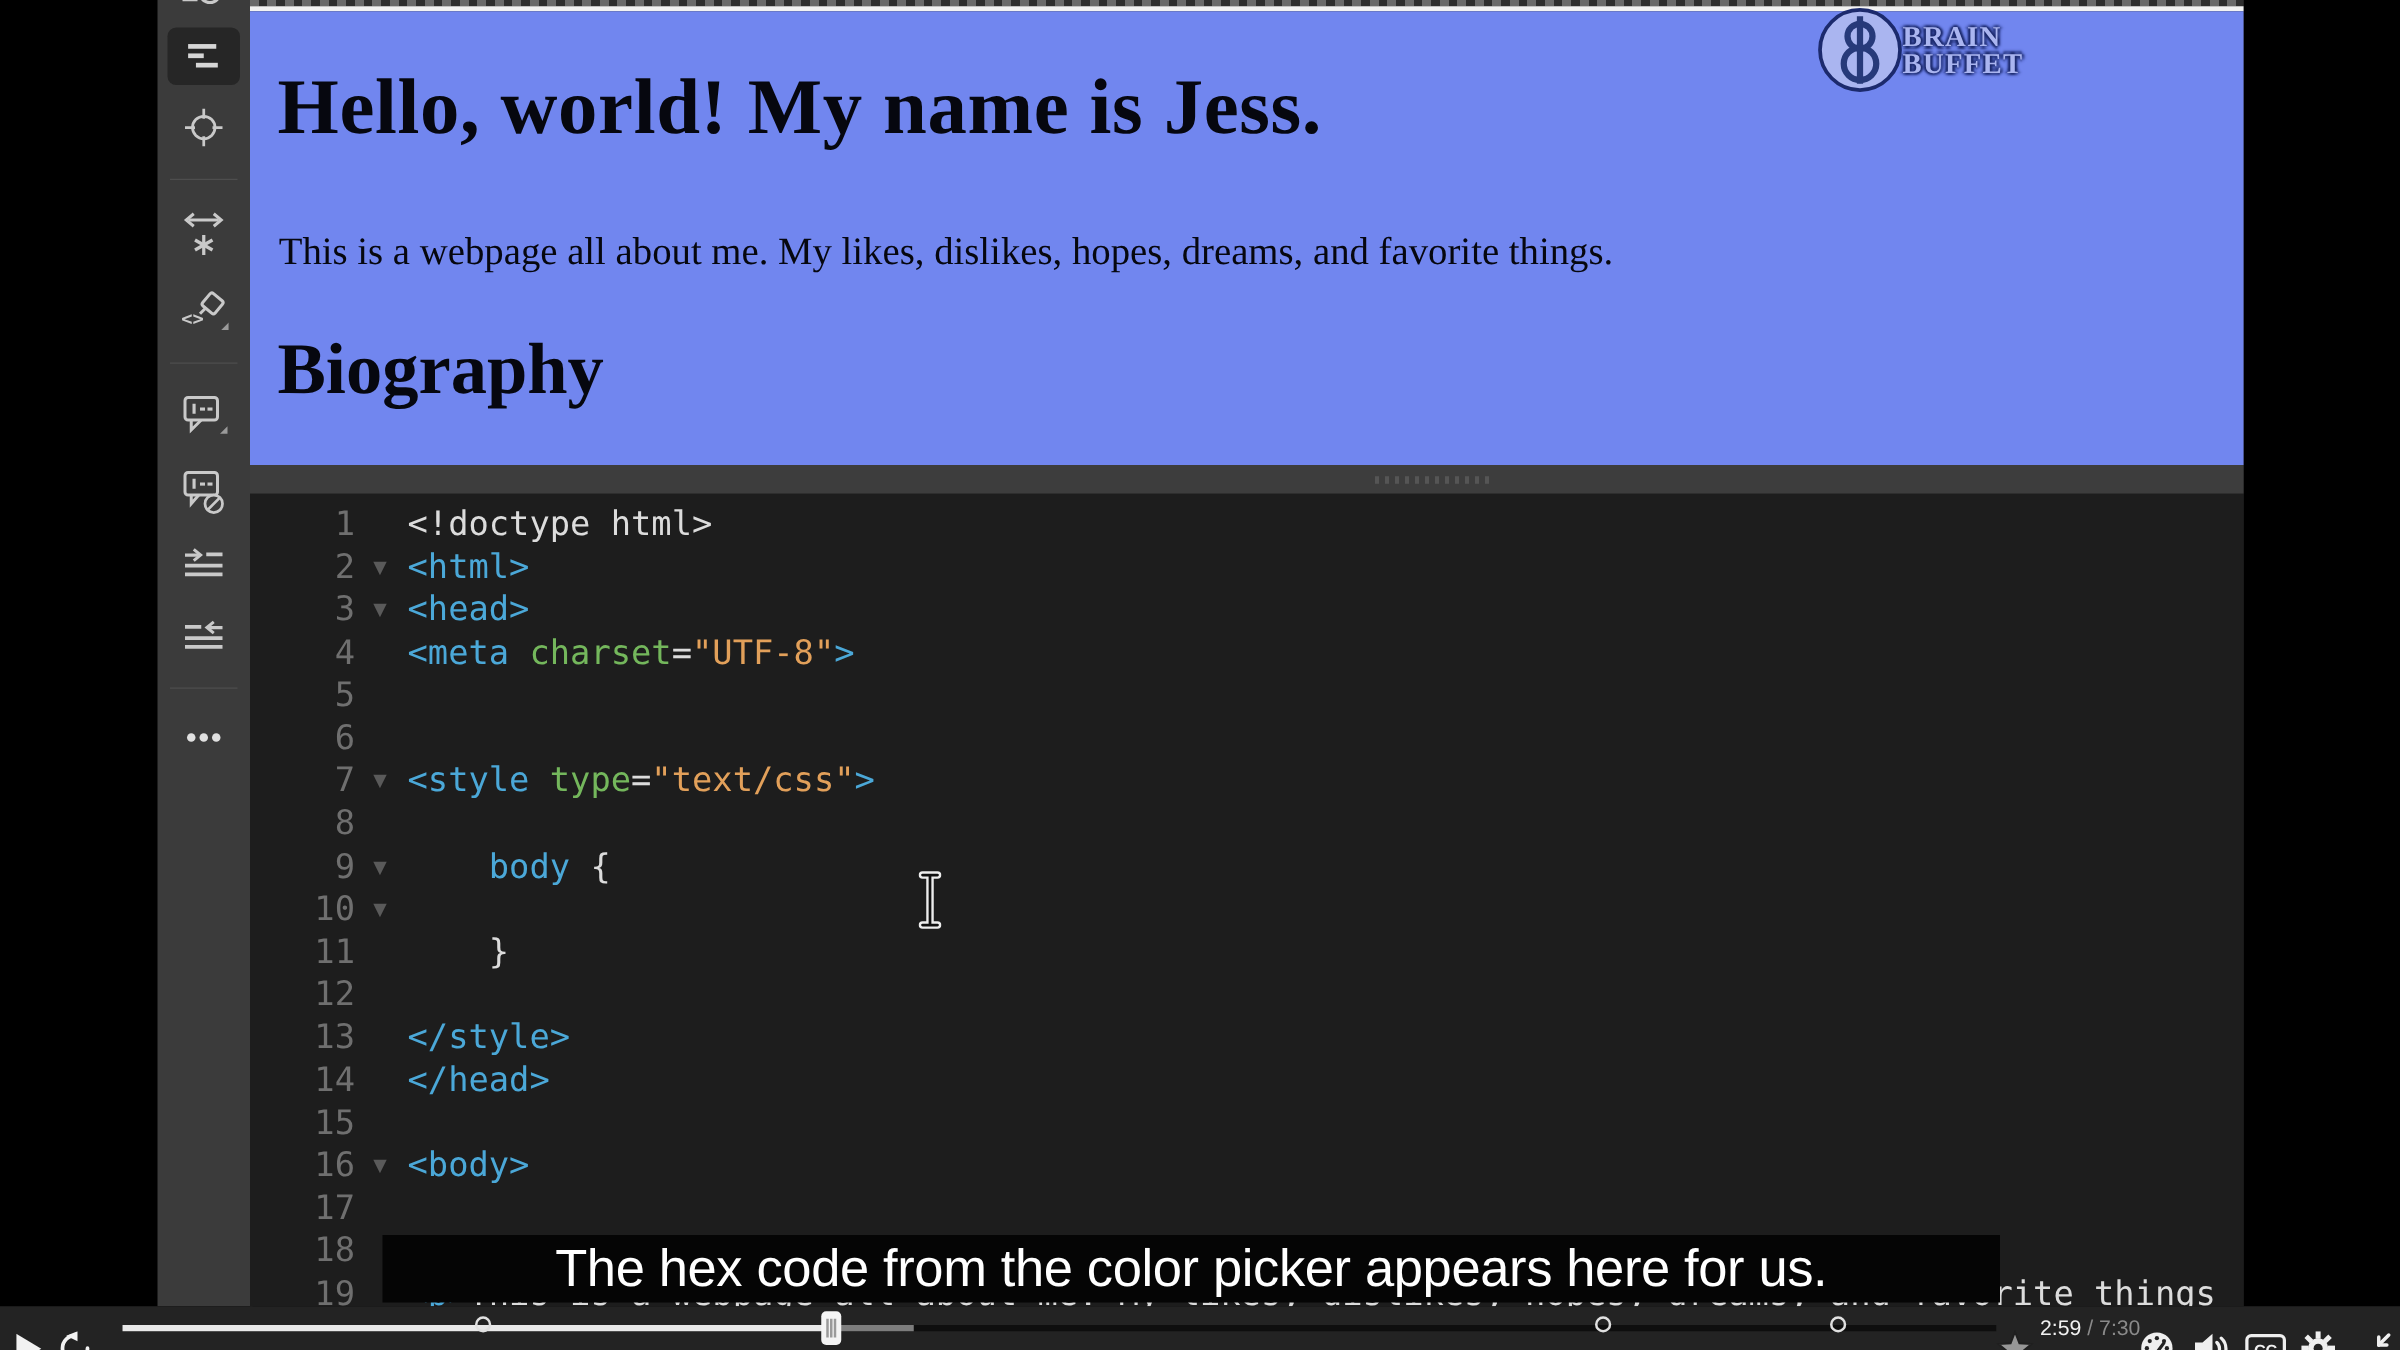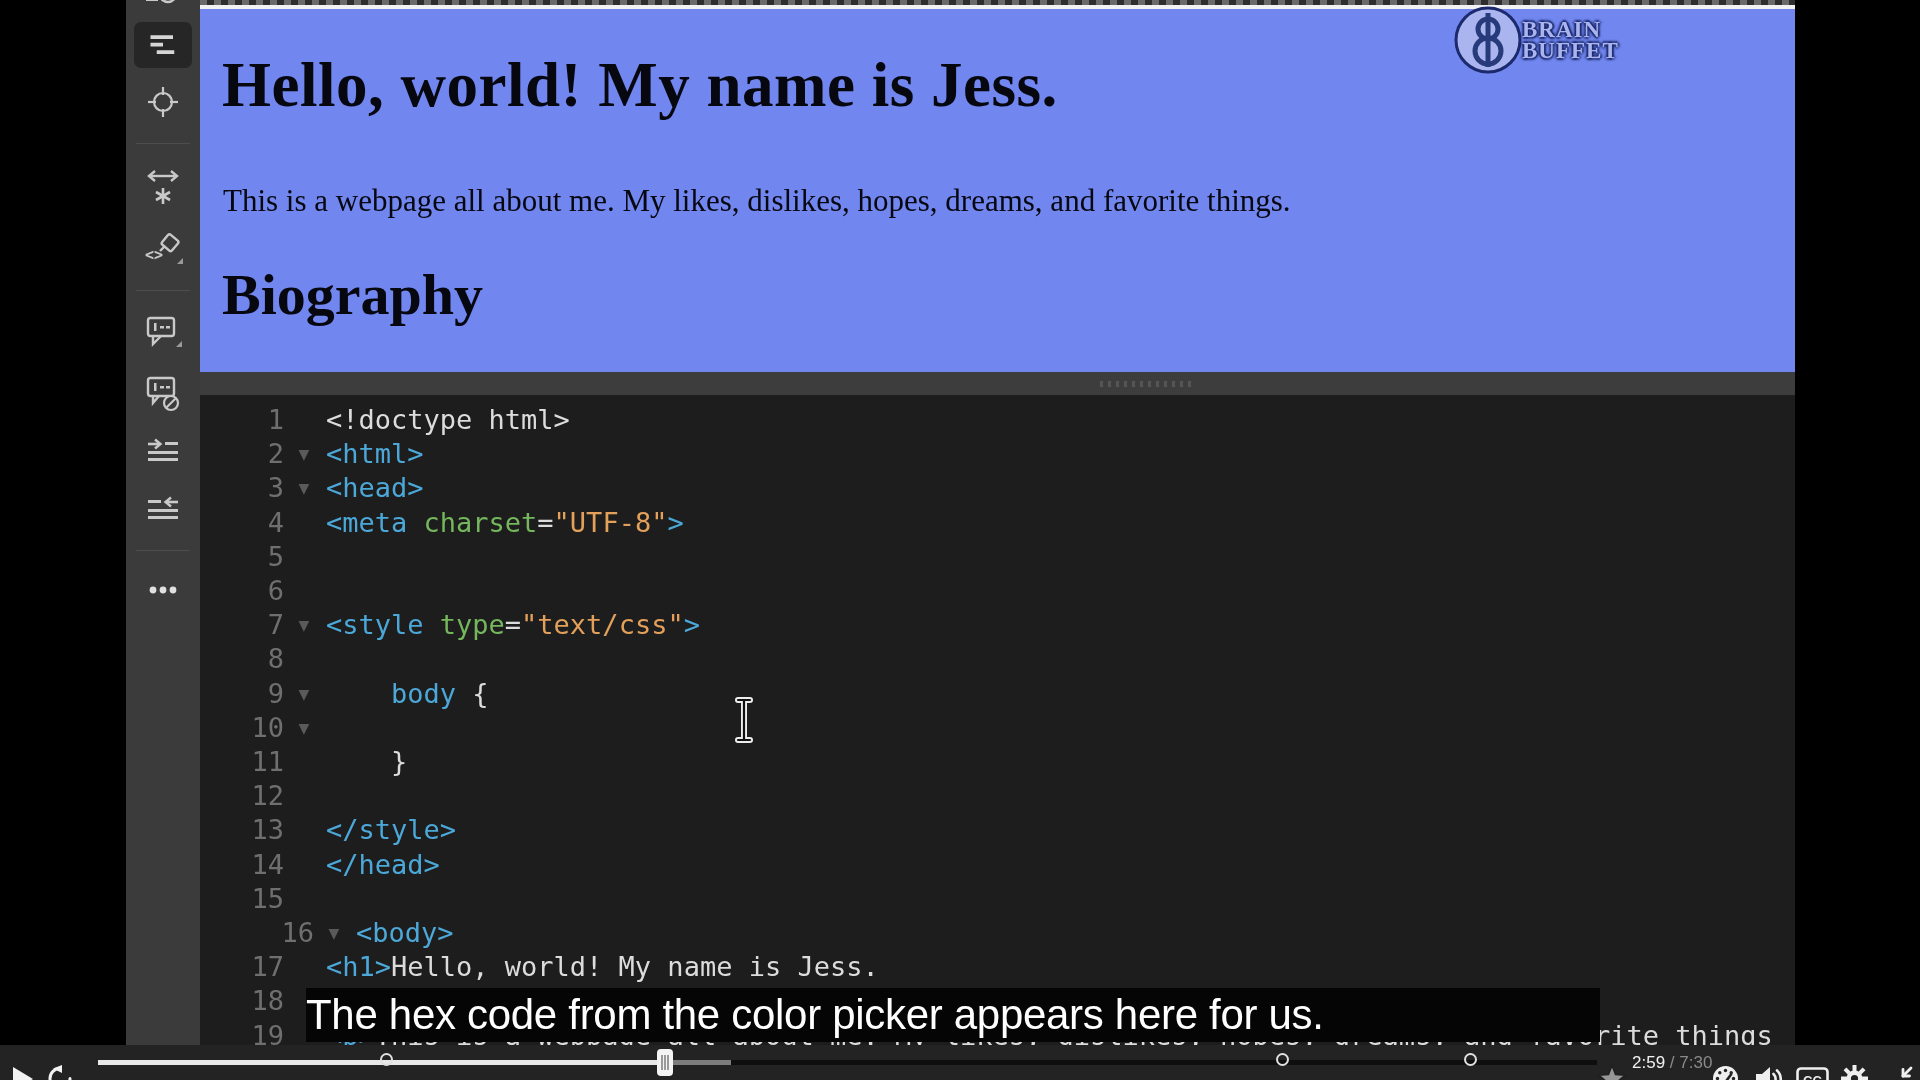--- a/index.html
+++ b/index.html
@@ -44,21 +44,21 @@
   .fold{position:absolute;left:90px;width:28px;text-align:center;color:#5a5a5a;font-size:14px;
         font-family:"DejaVu Sans",sans-serif;}
   .ctext{position:absolute;left:126px;}
   .c-plain{color:#dcdcdc;} .c-tag{color:#4ba8d8;} .c-attr{color:#74b75c;}
   .c-string{color:#e2a05a;} .c-prop{color:#a07fd6;} .c-value{color:#e2a05a;}
   .c-op{color:#7db4de;}
   .c-sel{background:var(--selection,#2e67b1);}
 
   
   .caption{position:absolute;left:306px;top:988px;width:1294px;height:54px;background:#050505;
-           color:#fff;font-size:42px;line-height:53px;letter-spacing:-.3px;}
+           color:#fff;font-size:42px;line-height:53px;text-align:center;letter-spacing:-.3px;}
 
   
   .controls{position:absolute;left:0;top:1045px;width:1920px;height:35px;background:#232323;}
   .ctl{position:absolute;margin-top:16px;}
   .track{position:absolute;left:98px;top:15px;width:1499px;height:5px;background:#0e0e0e;}
   .played{position:absolute;left:0;top:0;height:5px;background:#e8e8e8;}
   .buffered{position:absolute;top:0;height:5px;background:#7d7d7d;}
   .handle{position:absolute;top:-11px;width:16px;height:27px;background:#f4f4f4;border-radius:4px;}
   .handle i{position:absolute;top:6px;width:2px;height:15px;background:#9a9a9a;}
   .marker{position:absolute;top:-7px;width:9px;height:9px;border:2px solid #e0e0e0;border-radius:50%;
@@ -216,22 +216,22 @@
           <div class="code-row" style="top: 179px;"><span class="lnum">6</span><span class="ctext"></span></div>
           <div class="code-row" style="top: 213.2px;"><span class="lnum">7</span><span class="fold">▼</span><span class="ctext"><span class="c-tag">&lt;style </span><span class="c-attr">type</span><span class="c-plain">=</span><span class="c-string">"text/css"</span><span class="c-tag">&gt;</span></span></div>
           <div class="code-row" style="top: 247.4px;"><span class="lnum">8</span><span class="ctext"></span></div>
           <div class="code-row" style="top: 281.6px;"><span class="lnum">9</span><span class="fold">▼</span><span class="ctext"><span class="c-plain">    </span><span class="c-tag">body </span><span class="c-plain">{</span></span></div>
           <div class="code-row" style="top: 315.8px;"><span class="lnum">10</span><span class="fold">▼</span></div>
           <div class="code-row" style="top: 350px;"><span class="lnum">11</span><span class="ctext"><span class="c-plain">    }</span></span></div>
           <div class="code-row" style="top: 384.2px;"><span class="lnum">12</span><span class="ctext"></span></div>
           <div class="code-row" style="top: 418.4px;"><span class="lnum">13</span><span class="ctext"><span class="c-tag">&lt;/style&gt;</span></span></div>
           <div class="code-row" style="top: 452.6px;"><span class="lnum">14</span><span class="ctext"><span class="c-tag">&lt;/head&gt;</span></span></div>
           <div class="code-row" style="top: 486.8px;"><span class="lnum">15</span><span class="ctext"></span></div>
-          <div class="code-row" style="top: 521px; margin-left: 30px;"><span class="lnum">16</span><span class="fold">▼</span><span class="ctext"><span class="c-tag">&lt;body&gt;</span></span></div>
-          <div class="code-row" style="top: 555.2px;"><span class="lnum">17</span><span class="ctext"><span class="c-tag">&lt;h1&gt;</span><span class="c-plain">Hello, world! My name is Jess.</span></span></div>
+          <div class="code-row" style="top: 521px;"><span class="lnum">16</span><span class="fold">▼</span><span class="ctext"><span class="c-tag">&lt;body&gt;</span></span></div>
+          <div class="code-row" style="top: 555.2px;"><span class="lnum">17</span></div>
           <div class="code-row" style="top: 589.4px;"><span class="lnum">18</span><span class="ctext"><span class="c-tag">&lt;/h1&gt;</span></span></div>
           <div class="code-row" style="top: 623.6px;"><span class="lnum">19</span><span class="ctext"><span class="c-tag">&lt;p&gt;</span><span class="c-plain">This is a webpage all about me. My likes, dislikes, hopes, dreams, and favorite things</span></span></div>
         </div>
 
       <svg class="abs" style="left:533px;top:301px" width="22" height="48" viewBox="0 0 22 48">
         <path d="M5,4 H17 M11,4 V44 M5,44 H17" fill="none" stroke="#ededed" stroke-width="6" stroke-linecap="round"></path>
         <path d="M5,4 H17 M11,4 V44 M5,44 H17" fill="none" stroke="#101010" stroke-width="2.2" stroke-linecap="round"></path>
       </svg>
     </div>
   </div>

